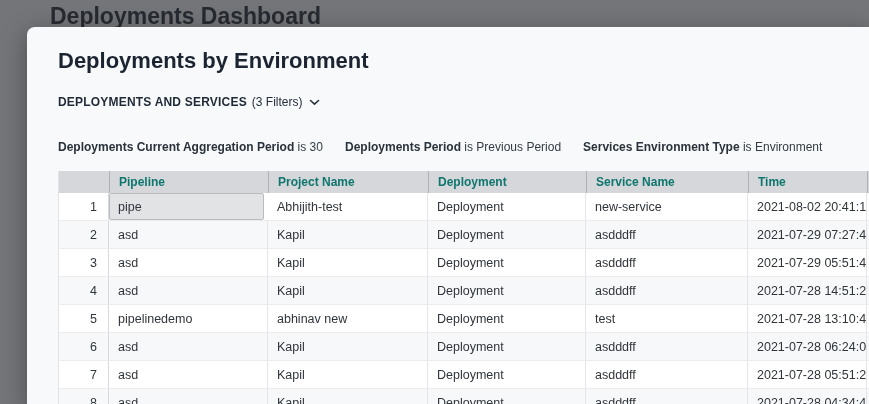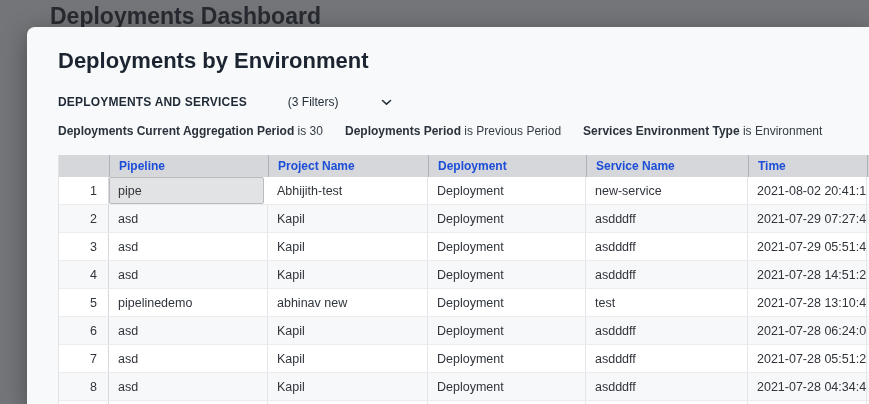--- a/index.html
+++ b/index.html
@@ -13,37 +13,37 @@
     position:absolute;left:50px;top:3px;
     font-size:23px;font-weight:600;color:#272b31;white-space:nowrap;
   }
   .modal{
     position:absolute;left:27px;top:27px;right:-1px;bottom:-1px;
     background:#f8f9fa;border-radius:8px 0 0 0;
     box-shadow:0 6px 24px rgba(0,0,0,.35);
     padding:21px 0 0 31px;box-sizing:border-box;overflow:hidden;
   }
   .modal-title{margin:0;font-size:22px;font-weight:700;color:#1b2430;}
-  .filter-group{margin-top:21px;font-size:12px;color:#1f2a36;display:flex;align-items:center;cursor:pointer;width:max-content;gap:36px;}
+  .filter-group{margin-top:21px;font-size:12px;color:#1f2a36;display:flex;align-items:center;cursor:pointer;width:max-content;}
   .fg-label{font-weight:700;letter-spacing:.2px;}
   .fg-count{font-weight:400;margin-left:5px;color:#242f3b;text-align:right;}
   .fg-chevron{margin-left:6px;display:inline-flex;}
-  .filters-row{margin-top:15px;font-size:12px;color:#333b44;display:flex;gap:22px;white-space:nowrap;}
+  .filters-row{margin-top:31px;font-size:12px;color:#333b44;display:flex;gap:22px;white-space:nowrap;}
   .fi-name{font-weight:700;color:#2a323c;}
   .fi-op,.fi-val{font-weight:400;}
   
   .table{margin-top:17px;width:868px;border-left:1px solid #e3e4e6;box-sizing:border-box;}
   .thead,.tr{
     display:grid;
     grid-template-columns:50px 159px 160px 158px 162px 119px 60px;
     box-sizing:border-box;
   }
   .thead{background:#d5d7da;height:22px;}
   .th{
-    font-size:12px;font-weight:700;color:#1d4ed8;
+    font-size:12px;font-weight:700;color:#0f766e;
     padding:4px 0 0 9px;box-sizing:border-box;overflow:hidden;white-space:nowrap;
   }
   .th+.th{border-left:1px solid #aeb1b5;}
   .tr{height:28px;background:#ffffff;border-bottom:1px solid #ececee;}
   .tr:nth-child(even){background:#f7f8f9;}
   .td{
     font-size:12.5px;color:#30353b;
     display:flex;align-items:center;padding-left:9px;
     box-sizing:border-box;overflow:hidden;white-space:nowrap;
     border-right:1px solid #e4e5e7;

